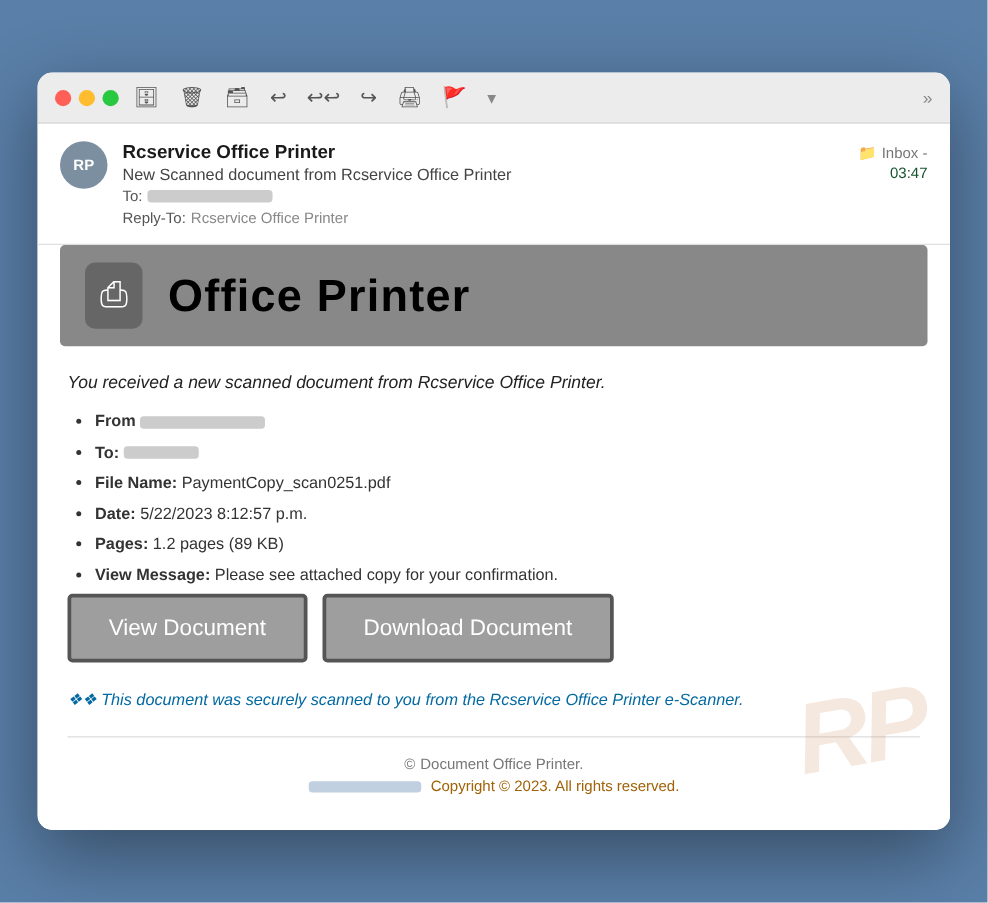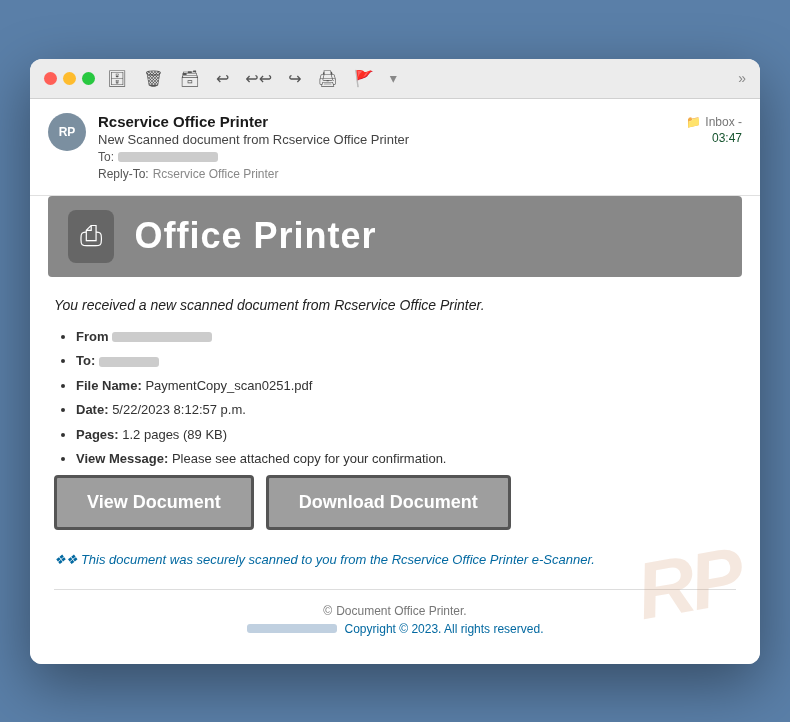--- a/index.html
+++ b/index.html
@@ -181,21 +181,21 @@
       align-items: center;
       justify-content: center;
     }
     .printer-icon-svg {
       font-size: 28px;
       color: #fff;
     }
     .printer-title {
       font-size: 36px;
       font-weight: 900;
-      color: #ffffff;
+      color: #000000;
       letter-spacing: 1px;
     }
 
     
     .email-content {
       padding: 0 6px;
     }
     .intro-text {
       font-size: 14px;
       color: #222;
@@ -217,21 +217,21 @@
 
     
     .button-row {
       display: flex;
       gap: 12px;
       margin-bottom: 22px;
     }
     .doc-btn {
       padding: 14px 30px;
       font-size: 18px;
-      font-weight: 700;
+      font-weight: 400;
       border: 3px solid #555;
       border-radius: 4px;
       cursor: pointer;
       background: #9e9e9e;
       color: #fff;
       min-width: 180px;
       text-align: right;
     }
 
     
@@ -266,21 +266,21 @@
     .copyright-blur {
       display: inline-block;
       width: 90px;
       height: 9px;
       background: #c0d0e0;
       border-radius: 3px;
       vertical-align: middle;
     }
     .copyright-text {
       font-size: 12px;
-      color: #0369a1;
+      color: #a16207;
       text-align: center;
     }
   </style>
 </head>
 <body>
 
 <div class="window">
 
   <div class="titlebar">
     <div class="traffic-lights">

